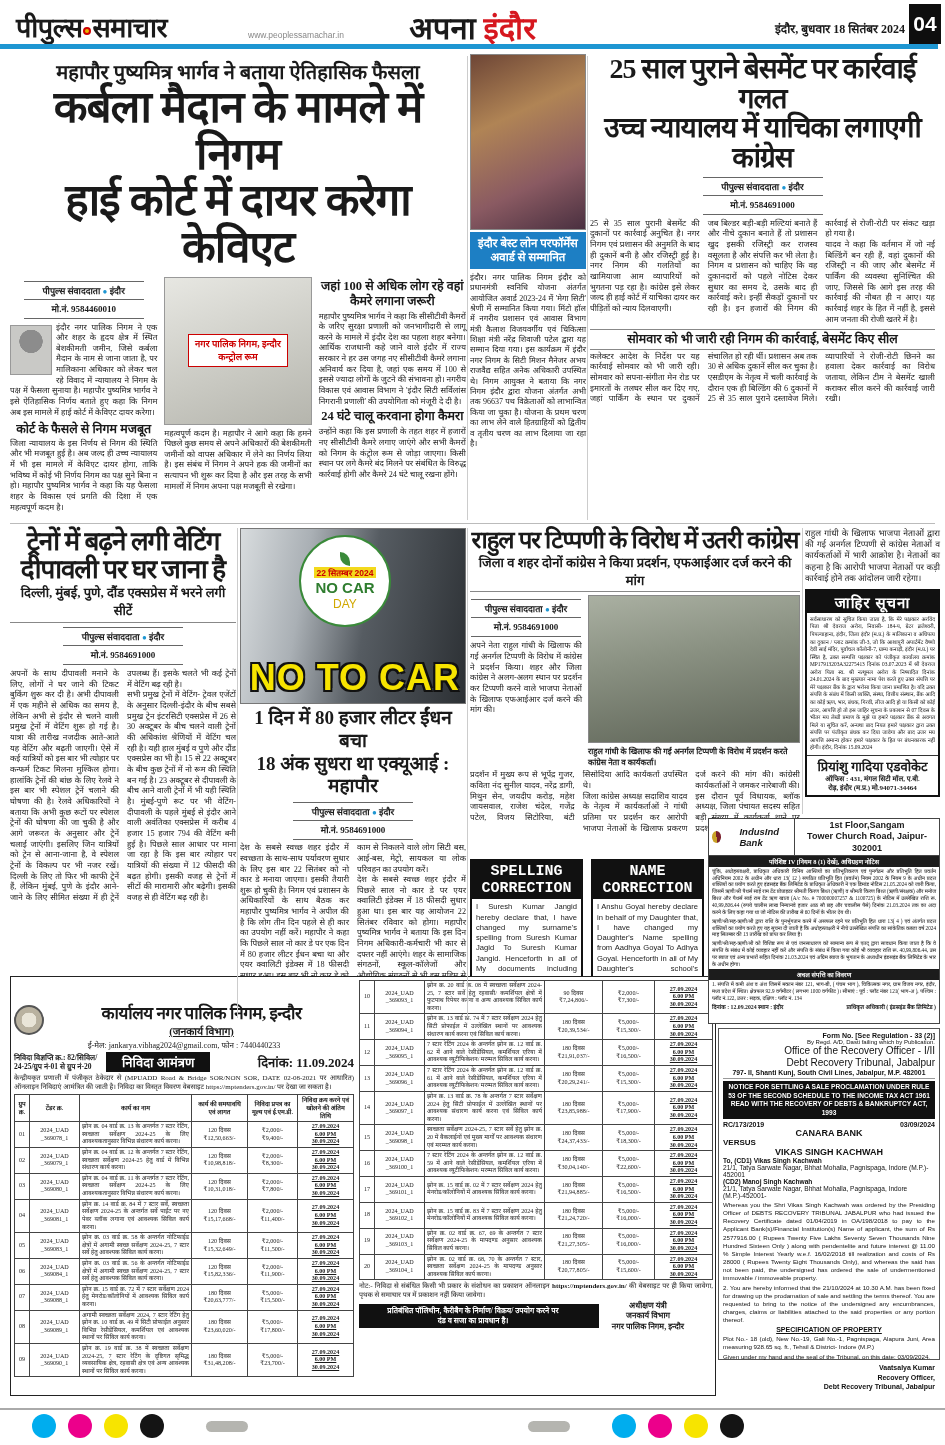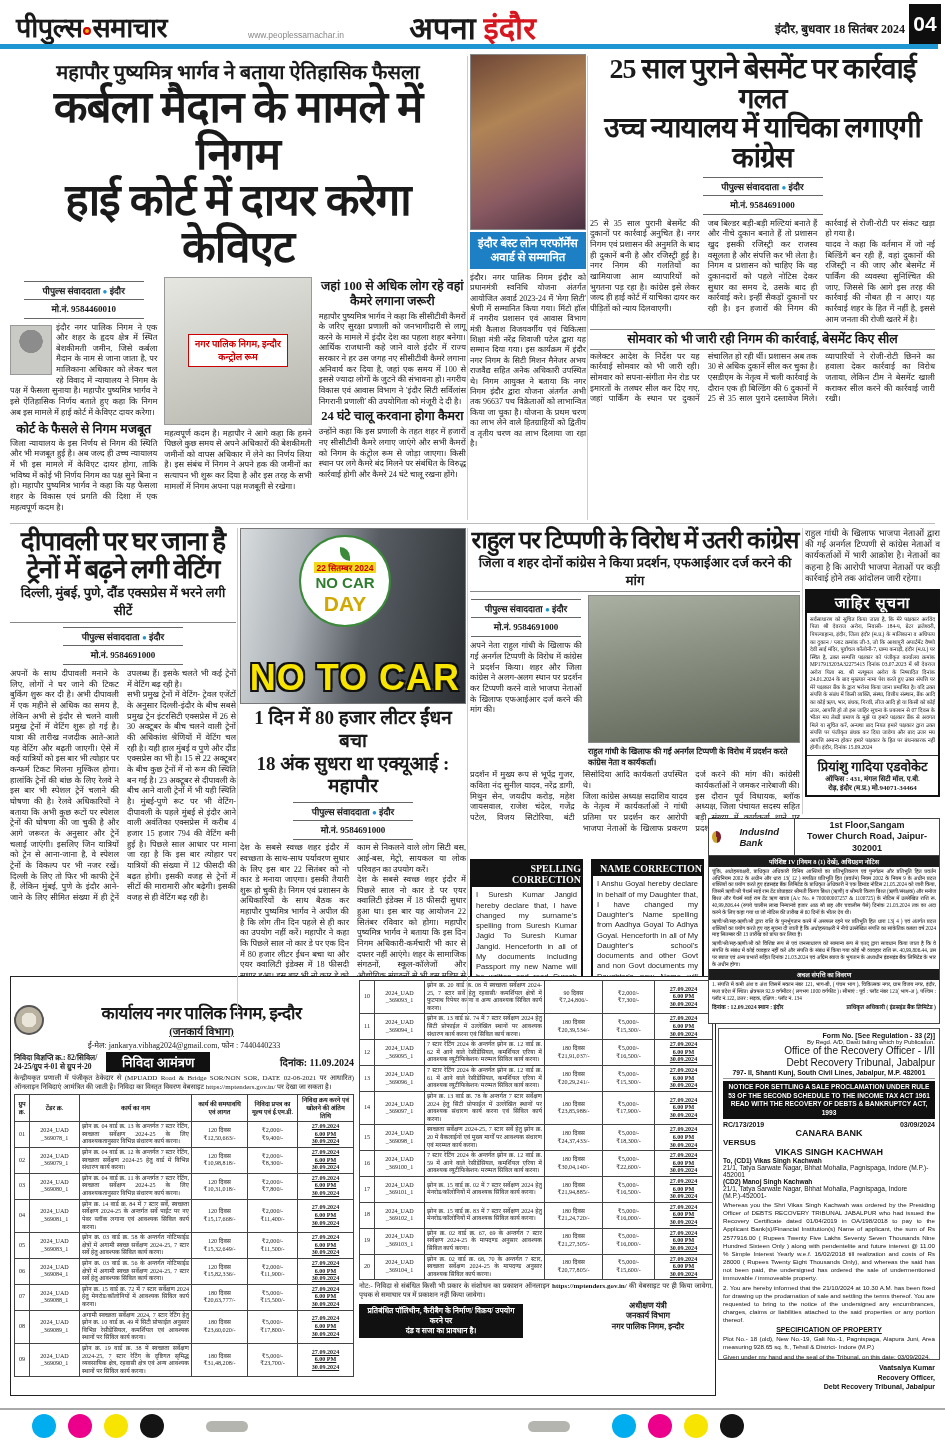--- a/index.html
+++ b/index.html
@@ -50,38 +50,38 @@
 #sec-diwali{left:10px;top:528px;width:226px;height:492px}
 #diwali-h .l{font-size:26px}
 #diwali-deck{font-size:13px;border-bottom:1px solid #888;padding-bottom:3px}
 
 #sec-nocar{left:240px;top:528px;width:226px;height:492px}
 .ad{position:relative;width:100%;height:176px;border:1px solid #777;background:linear-gradient(100deg,#d8dcde 0%,#aab0b5 28%,#565c62 55%,#2c3034 100%)}
 .badge{position:absolute;left:58px;top:6px;width:92px;height:92px;border-radius:50%;background:#fff;border:2px solid #3a8a3a;display:flex;flex-direction:column;align-items:center;justify-content:center;gap:1px}
 .badge .leaf{width:10px;height:14px;background:#3a8a3a;border-radius:0 10px 0 10px}
 .badge .bdate{background:#f3d91c;color:#c00;font-weight:700;font-size:8.5px;padding:0 3px;font-family:"Liberation Sans",sans-serif}
 .badge .l1{color:#2f7d2f;font-weight:900;font-size:15px;font-family:"Liberation Sans",sans-serif}
-.badge .l2{color:#d1a800;font-weight:700;font-size:21px;font-family:"Liberation Sans",sans-serif}
+.badge .l2{color:#d1a800;font-weight:400;font-size:12px;font-family:"Liberation Sans",sans-serif}
 .slogan{position:absolute;right:5px;bottom:4px;font-family:"Liberation Sans",sans-serif;font-weight:900;font-size:36px;color:#f7e400;text-shadow:2px 2px 0 #111,-2px 2px 0 #111,2px -2px 0 #111,-2px -2px 0 #111;letter-spacing:1px}
 #aqi-h1,#aqi-h2{font-size:19px;font-weight:700;text-align:center;line-height:1.2}
 #aqi-deck{font-size:11px;border-bottom:1px solid #888;padding-bottom:2px}
 .noticebox{width:114px;margin:4px 0 0 auto;border:1.5px solid #111}
 .noticebox .nt{background:#111;color:#fff;font-weight:700;font-size:10px;text-align:center;padding:1px 0}
 .noticebox .nb{font-size:6.8px;line-height:1.35;text-align:justify;padding:3px}
 .noticebox .ns{font-size:7.2px;font-weight:700;text-align:center}
 
 #sec-rahul{left:470px;top:528px;width:330px;height:492px}
 #rahul-h .l{font-size:24px}
 #rahul-deck{font-size:13px;border-bottom:1px solid #888;padding-bottom:2px}
 #rahul-row{display:flex;gap:6px;margin-top:3px}
 #rahul-left{width:112px}
 #rahul-photo{flex:1;height:148px;border:1px solid #888;background:linear-gradient(170deg,#aab0a2 0%,#8a9182 40%,#5e6457 100%)}
 #rahul-cap{font-size:8px;font-weight:700;margin-top:2px}
 .corrbox{width:113px;border:2px solid #111;background:#fff}
-.corrbox .ct{background:#111;color:#fff;font-family:Liberation Serif, serif;font-weight:700;font-size:10px;text-align:right;padding:2px 0}
+.corrbox .ct{background:#111;color:#fff;font-family:Liberation Mono, monospace;font-weight:700;font-size:15px;text-align:center;padding:2px 0}
 .corrbox .cb{font-size:7.6px;line-height:1.35;text-align:justify;padding:3px 4px 1px;font-family:"Liberation Sans",sans-serif}
 .corrbox .cs{font-size:7.6px;font-weight:700;text-align:center;font-family:"Liberation Sans",sans-serif}
 
 #sec-rightcol{left:805px;top:528px;width:135px;height:288px}
 #zahir{border:2px solid #111;margin-top:5px}
 #zahir .zt{background:#111;color:#fff;font-weight:700;font-size:15px;text-align:center;padding:1px 0;letter-spacing:1px}
 #zahir .zb{font-size:5.4px;line-height:1.4;text-align:justify;padding:3px;color:#111}
 #zahir .za{font-size:13px;font-weight:900;text-align:center;border-top:1px solid #333;padding-top:1px}
 #zahir .zo{font-size:7px;font-weight:700;text-align:center;line-height:1.3;padding-bottom:2px}
 
@@ -100,32 +100,32 @@
 #tender-right{position:absolute;left:348px;top:3px;width:354px}
 #torg-row{display:flex;align-items:center;gap:5px}
 .emblem{width:30px;height:30px;border-radius:50%;border:2px solid #555;background:radial-gradient(circle,#e9e5d8 0 40%,#b9b2a0 41%);flex-shrink:0}
 #torg{flex:1;text-align:center}
 #torg .o1{font-size:17px;font-weight:900;letter-spacing:-.5px}
 #torg .o2{font-size:10.5px;font-weight:700;text-decoration:underline}
 #temail{font-size:8px;text-align:center;margin:1px 0 2px}
 #tref-row{display:flex;align-items:center;margin:1px 0 2px}
 #tref{font-size:7.5px;font-weight:700;width:92px;line-height:1.25}
 #tbox{background:#111;color:#fff;font-size:13px;font-weight:700;padding:1px 16px}
-#tdate{flex:1;text-align:right;font-size:10px;font-weight:700}
+#tdate{flex:1;text-align:right;font-size:13px;font-weight:700}
 #tintro{font-size:7px;line-height:1.3;text-align:justify;margin-bottom:2px}
 table.tnd{width:100%;border-collapse:collapse;table-layout:fixed;font-size:6.1px;line-height:1.25}
 table.tnd th,table.tnd td{border:1px solid #444;padding:1px 2px;vertical-align:middle}
 table.tnd th{font-weight:700;text-align:center;font-size:6.4px}
 td.c-g,td.c-id,td.c-p,td.c-f,td.c-d{text-align:center}
 td.c-w{text-align:justify}
 td.c-d div{text-decoration:underline;font-weight:700}
 #tnote{font-size:7px;line-height:1.3;text-align:justify;margin-top:2px}
 #tnote .url{font-weight:700}
 #tsign{font-size:8px;font-weight:700;text-align:center;float:right;width:130px;line-height:1.35}
-#twarn{background:#111;color:#fff;font-size:7.6px;font-weight:700;text-align:center;width:164px;padding:2px 4px;line-height:1.35;margin-top:3px}
+#twarn{background:#111;color:#fff;font-size:7.6px;font-weight:700;text-align:center;width:240px;padding:2px 4px;line-height:1.35;margin-top:3px}
 
 #sec-drt{left:718px;top:1028px;width:222px;height:332px;border:1px solid #555;background:#fff;padding:3px 4px;font-family:"Liberation Sans",sans-serif;color:#111}
 #drt-form{font-size:7px;font-weight:700;text-align:right}
 #drt-regd{font-size:6px;text-align:right}
 #drt-o1,#drt-o2{font-size:10px;font-weight:400;text-align:right;line-height:1.2}
 #drt-addr{font-size:6.8px;font-weight:700;text-align:center;border-bottom:1px solid #999;padding-bottom:2px;margin-bottom:2px}
 #drt-box{background:#111;color:#fff;font-size:6.6px;font-weight:700;text-align:center;padding:2px;line-height:1.3}
 #drt-row{display:flex;justify-content:space-between;font-size:7px;font-weight:700;margin-top:2px}
 #drt-p1{font-size:9px;font-weight:700;text-align:center}
 #drt-vs{font-size:8px;font-weight:700;}
@@ -214,22 +214,22 @@
       <p class="body8">यादव ने कहा कि वर्तमान में जो नई बिल्डिंगें बन रही हैं, वहां दुकानों की रजिस्ट्री न की जाए और बेसमेंट में पार्किंग की व्यवस्था सुनिश्चित की जाए, जिससे कि आगे इस तरह की कार्रवाई की नौबत ही न आए। यह कार्रवाई शहर के हित में नहीं है, इससे आम जनता की रोजी खतरे में है।</p>
     </div>
     <div class="subh" style="border-top:1px solid #888;border-bottom:1px solid #888;padding:2px 0">सोमवार को भी जारी रही निगम की कार्रवाई, बेसमेंट किए सील</div>
     <div class="cols3">
       <p class="body8">कलेक्टर आदेश के निर्देश पर यह कार्रवाई सोमवार को भी जारी रही। सोमवार को सपना-संगीता मेन रोड पर इमारतों के तलघर सील कर दिए गए, जहां पार्किंग के स्थान पर दुकानें संचालित हो रही थीं। प्रशासन अब तक 30 से अधिक दुकानें सील कर चुका है। एसडीएम के नेतृत्व में चली कार्रवाई के दौरान एक ही बिल्डिंग की 6 दुकानों में 25 से 35 साल पुराने दस्तावेज मिले। व्यापारियों ने रोजी-रोटी छिनने का हवाला देकर कार्रवाई का विरोध जताया, लेकिन टीम ने बेसमेंट खाली कराकर सील करने की कार्रवाई जारी रखी।</p>
     </div>
   </div>
 
   <div class="abs" id="sec-diwali">
     <div class="bigh" id="diwali-h">
+      <div class="l">ट्रेनों में बढ़ने लगी वेटिंग</div>
       <div class="l">दीपावली पर घर जाना है</div>
-      <div class="l">ट्रेनों में बढ़ने लगी वेटिंग</div>
     </div>
     <div class="deck" id="diwali-deck">दिल्ली, मुंबई, पुणे, दौंड एक्सप्रेस में भरने लगी सीटें</div>
     <div class="byline"><span>पीपुल्स संवाददाता</span> <span class="bdot">●</span> <span>इंदौर</span></div>
     <div class="phone">मो.नं. 9584691000</div>
     <div class="cols2" style="margin-top:4px">
       <p class="body8">अपनों के साथ दीपावली मनाने के लिए, लोगों ने घर जाने की टिकट बुकिंग शुरू कर दी है। अभी दीपावली में एक महीने से अधिक का समय है, लेकिन अभी से इंदौर से चलने वाली प्रमुख ट्रेनों में वेटिंग शुरू हो गई है। यात्रा की तारीख नजदीक आते-आते यह वेटिंग और बढ़ती जाएगी। ऐसे में कई यात्रियों को इस बार भी त्योहार पर कन्फर्म टिकट मिलना मुश्किल होगा। हालांकि ट्रेनों की बांछ के लिए रेलवे ने इस बार भी स्पेशल ट्रेनें चलाने की घोषणा की है। रेलवे अधिकारियों ने बताया कि अभी कुछ रूटों पर स्पेशल ट्रेनों की घोषणा की जा चुकी है और आगे जरूरत के अनुसार और ट्रेनें चलाई जाएंगी। इसलिए जिन यात्रियों को ट्रेन से आना-जाना है, वे स्पेशल ट्रेनों के विकल्प पर भी नजर रखें। दिल्ली के लिए तो फिर भी काफी ट्रेनें हैं, लेकिन मुंबई, पुणे के इंदौर आने-जाने के लिए सीमित संख्या में ही ट्रेनें उपलब्ध हैं। इसके चलते भी कई ट्रेनों में वेटिंग बढ़ रही है।</p>
       <p class="body8">सभी प्रमुख ट्रेनों में वेटिंग- ट्रेवल एजेंटों के अनुसार दिल्ली-इंदौर के बीच सबसे प्रमुख ट्रेन इंटरसिटी एक्सप्रेस में 26 से 30 अक्टूबर के बीच चलने वाली ट्रेनों की अधिकांश श्रेणियों में वेटिंग चल रही है। यही हाल मुंबई व पुणे और दौंड एक्सप्रेस का भी है। 15 से 22 अक्टूबर के बीच कुछ ट्रेनों में नो रूम की स्थिति बन गई है। 23 अक्टूबर से दीपावली के बीच आने वाली ट्रेनों में भी यही स्थिति है। मुंबई-पुणे रूट पर भी वेटिंग- दीपावली के पहले मुंबई से इंदौर आने वाली अवंतिका एक्सप्रेस में करीब 4 हजार 15 हजार 794 की वेटिंग बनी हुई है। पिछले साल आधार पर माना जा रहा है कि इस बार त्योहार पर यात्रियों की संख्या में 12 फीसदी की बढ़त होगी। इसकी वजह से ट्रेनों में सीटों की मारामारी और बढ़ेगी। इसकी वजह से ही वेटिंग बढ़ रही है।</p>
     </div>
   </div>
 

